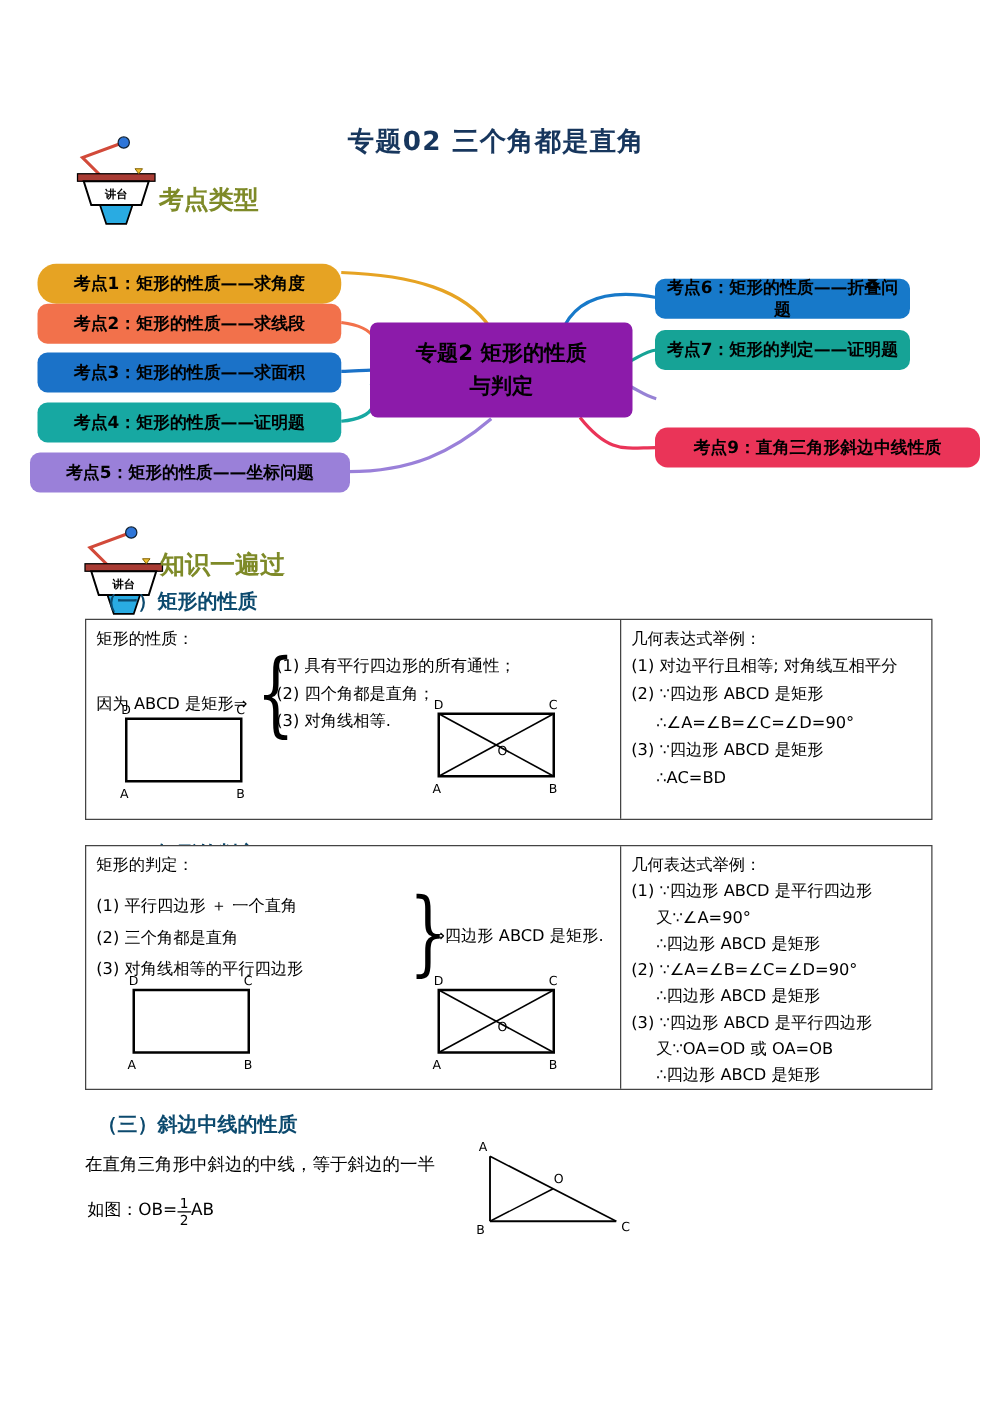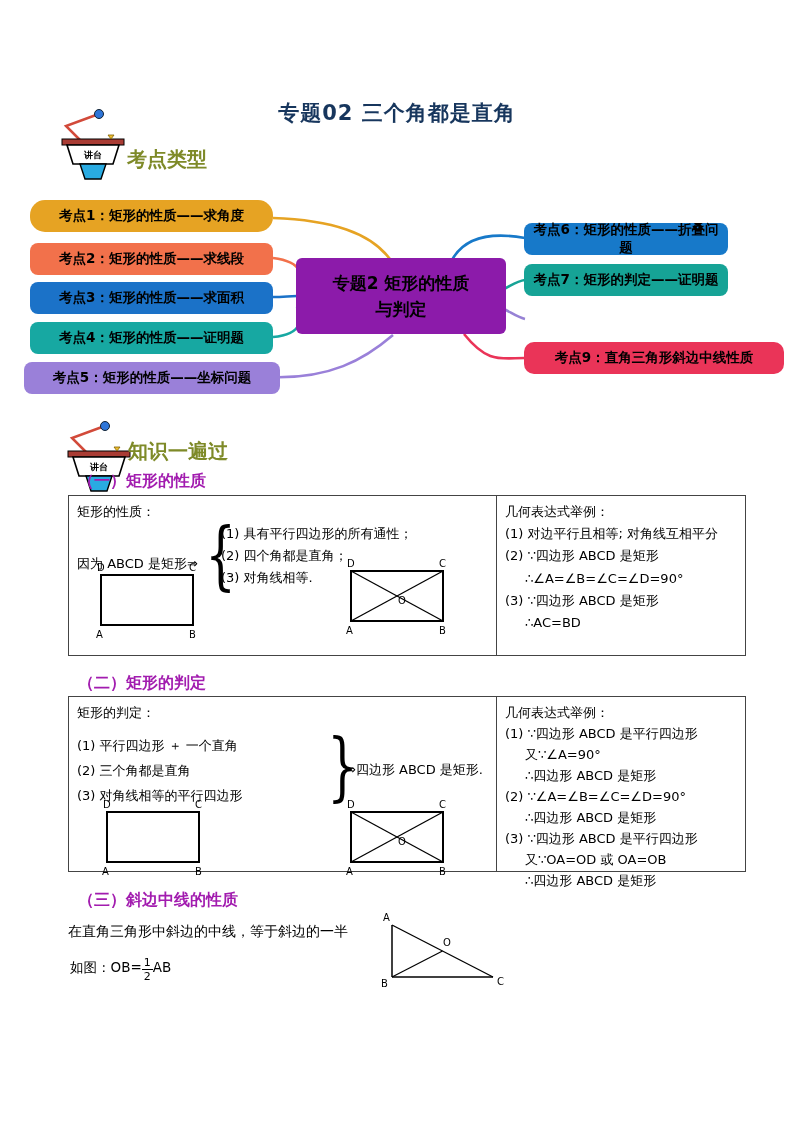--- a/index.html
+++ b/index.html
@@ -18,36 +18,36 @@
   .section-tag { position:absolute; font-size:20px; font-weight:bold; color:#7E8A28; }
   .tag-1 { left:127px; top:146px; }
   .tag-2 { left:128px; top:438px; }
 
   .mindmap { position:absolute; left:0; top:192px; width:794px; height:215px; }
   .mm-svg { position:absolute; left:0; top:0; width:794px; height:215px; }
   .mnode { position:absolute; border-radius:8px; display:flex; align-items:center;
            justify-content:center; font-size:13.5px; font-weight:bold; color:#000;
            text-align:center; padding:0 4px; }
   .mn-l { left:30px; width:243px; height:32px; }
-  .mn-1 { top:8px;border-radius:15px; } .mn-2 { top:51px; } .mn-3 { top:90px; } .mn-4 { top:130px; }
+  .mn-1 { top:19px;border-radius:15px; } .mn-2 { top:51px; } .mn-3 { top:90px; } .mn-4 { top:130px; }
   .mn-5 { left:24px; top:170px; width:256px; height:32px; }
   .mn-r { left:524px; width:204px; height:32px; }
   .mn-6 { top:31px; } .mn-7 { top:72px; } .mn-8 { top:111px; }
   .mn-9 { top:150px; width:260px; }
   .mn-center { left:296px; top:66px; width:210px; height:76px; border-radius:6px;
                flex-direction:column; font-size:17px; line-height:1.55; }
 
-  .h2 { position:absolute; font-size:16px; font-weight:bold; color:#a21caf; }
+  .h2 { position:absolute; font-size:16px; font-weight:bold; color:#0c4a6e; }
   .h2-1 { left:78px; top:471px; }
   .h2-2 { left:78px; top:673px; }
   .h2-3 { left:78px; top:890px; }
 
   .ktable { position:absolute; left:68px; width:678px; border:1px solid #444; background:#fff; }
   .t1 { top:495px; height:161px; }
-  .t2 { top:696px; height:176px; }
+  .t2 { top:676px; height:196px; }
   .tcell-l { position:absolute; left:0; top:0; width:427px; height:100%; }
   .tcell-r { position:absolute; left:427px; top:0; right:0; height:100%;
              border-left:1px solid #444; padding:5px 8px; }
   .cell-text { font-size:13px; line-height:22px; }
   .r-line { font-size:13px; line-height:22.2px; white-space:nowrap; }
   .indent { padding-left:20px; }
 
   .abs { position:absolute; }
   .brace { font-family:"DejaVu Serif",serif; font-weight:200; font-size:74px;
            line-height:74px; transform:scaleX(.65); color:#000; }

